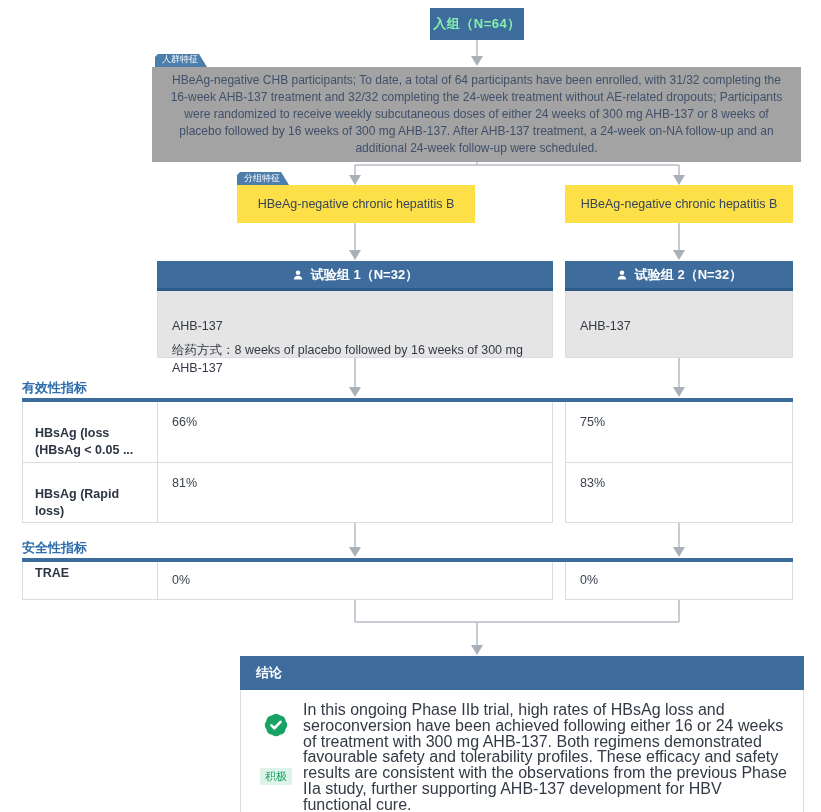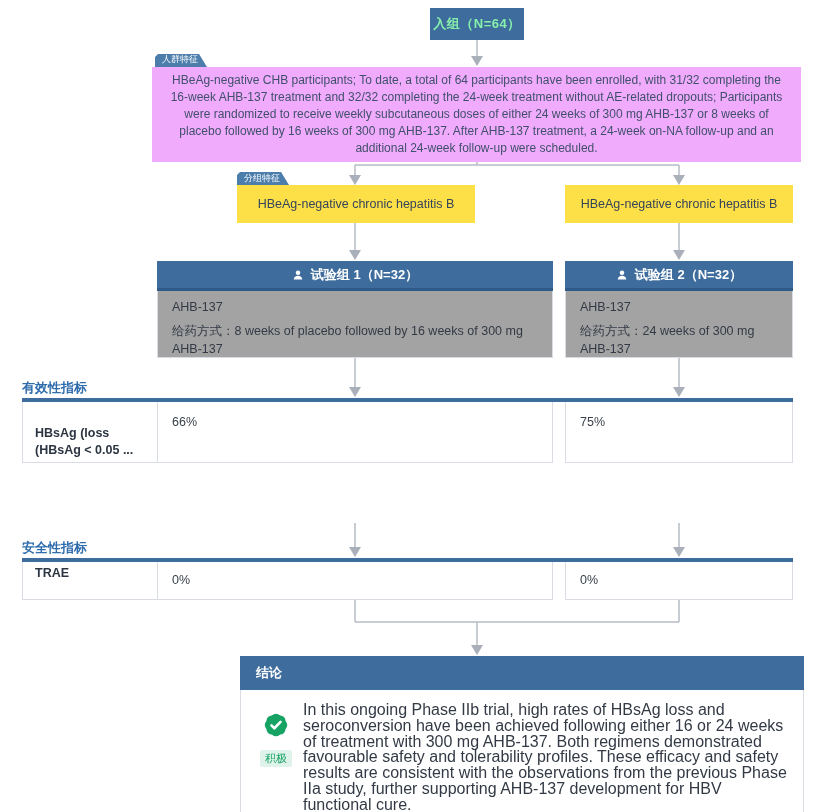--- a/index.html
+++ b/index.html
@@ -12,37 +12,37 @@
 
   .enroll-box { position:absolute; left:430px; top:8px; width:94px; height:32px;
     display:flex; align-items:center; justify-content:center;
     font-size:13px; font-weight:bold; letter-spacing:.5px; z-index:2; }
 
   .tag { position:absolute; height:13px; padding:0 9px 0 7px; background:#4c7dab; color:#fff;
     font-size:9px; line-height:13px; z-index:3;
     clip-path:polygon(0 100%, 0 3px, 3px 0, calc(100% - 8px) 0, 100% 100%); }
 
   .pop-box { position:absolute; left:152px; top:67px; width:649px; min-height:91px;
-    background:#f0abfc; color:#40506a; font-size:12px; line-height:17px;
+    background:#a3a3a3; color:#40506a; font-size:12px; line-height:17px;
     text-align:center; padding:5px 18px; z-index:2; }
 
   .grp-box { position:absolute; top:185px; height:38px; background:#fde047; color:#36435a;
     font-size:12.5px; display:flex; align-items:center; justify-content:center; z-index:2; }
   .grp-left  { left:237px; width:238px; }
   .grp-right { left:565px; width:228px; }
 
   .arm { position:absolute; top:261px; z-index:2; }
   .arm-1 { left:157px; width:396px; }
   .arm-2 { left:565px; width:228px; }
   .arm-header { height:30px; background:#3e6d9d; border-bottom:3px solid #2d5a88;
     color:#fff; font-size:13px; font-weight:bold; display:flex; align-items:center;
     justify-content:center; gap:7px; }
   .arm-header svg { display:block; }
-  .arm-body { height:67px; background:#a3a3a3; border:1px solid #d9dde3; border-top:none;
-    padding:5px 14px; color:#333a45; font-size:12.5px; }
+  .arm-body { height:67px; background:#e5e5e5; border:1px solid #d9dde3; border-top:none;
+    padding:24px 14px; color:#333a45; font-size:12.5px; }
   .arm-body p { line-height:18px; }
   .arm-body p.drug { margin:2px 0 6px; }
 
   .section-title { position:absolute; left:22px; color:#2e6cac; font-size:13px;
     font-weight:bold; z-index:2; }
 
   .tbl { position:absolute; left:22px; width:771px; z-index:2; }
   .tbl-bar { height:4px; background:#3e6d9d; }
   .tbl-row { display:flex; }
   .c { background:#fff; border:1px solid #d9dde3; border-top:none; overflow:hidden; }
@@ -52,21 +52,21 @@
   .c-gap { width:12px; background:transparent; }
   .c-val2 { width:228px; }
   .c-val { padding:13px 14px 0; font-size:12.5px; color:#3a414b; }
 
   .conclusion { position:absolute; left:240px; top:656px; width:564px; z-index:2; }
   .conclusion-header { height:34px; background:#3e6d9d; color:#fff; font-size:13px;
     font-weight:bold; display:flex; align-items:center; padding:0 16px; }
   .conclusion-body { background:#fff; border:1px solid #d9dde3; border-top:none;
     display:flex; padding:12px 14px 12px 12px; min-height:108px; }
   .concl-icon-col { width:46px; flex:none; display:flex; flex-direction:column;
-    align-items:center; padding-top:10px; gap:8px; }
+    align-items:center; padding-top:10px; gap:26px; }
   .sentiment { font-size:11px; color:#16a364; background:#e0f3ea; padding:1px 5px;
     border-radius:2px; }
   .concl-text { flex:1; font-size:16px; line-height:15.8px; color:#333a45; padding-left:4px; }
 </style>
 </head>
 <body>
 
 <div id="canvas">
 
   <svg class="connectors" width="821" height="812">
@@ -122,37 +122,45 @@
       <span>
         <svg width="12" height="12" viewBox="0 0 24 24" fill="#ffffff">
             <circle cx="12" cy="7.5" r="4.5"></circle>
             <path d="M3.5 21c0-4.4 3.8-7.5 8.5-7.5s8.5 3.1 8.5 7.5z"></path>
           </svg>
       </span>
       <span>试验组 2（N=32）</span>
     </div>
     <div class="arm-body">
       <p class="drug">AHB-137</p>
-      <p>给药方式：24 weeks of 300 mg AHB-137</p>
     </div>
   </div>
 
   <div class="section-title" style="top:379px;">有效性指标</div>
 
   <div class="tbl" style="top:398px;">
     <div class="tbl-bar"></div>
     <div class="tbl-row" style="height:61px">
       <div class="c c-label">
         <span>HBsAg (loss
 (HBsAg &lt; 0.05 ...</span><br>
         
       </div>
       <div class="c c-val1 c-val">66%</div>
       <div class="c-gap"></div>
       <div class="c c-val2 c-val">75%</div>
+    </div>
+    <div class="tbl-row" style="height:60px">
+      <div class="c c-label">
+        <span>HBsAg (Rapid loss)</span><br>
+        
+      </div>
+      <div class="c c-val1 c-val">81%</div>
+      <div class="c-gap"></div>
+      <div class="c c-val2 c-val">83%</div>
     </div>
   </div>
 
   <div class="section-title" style="top:539px;">安全性指标</div>
 
   <div class="tbl" style="top:558px;">
     <div class="tbl-bar"></div>
     <div class="tbl-row" style="height:38px">
       <div class="c c-label" style="padding-top:3px;">TRAE</div>
       <div class="c c-val1 c-val" style="padding-top:11px;">0%</div>

